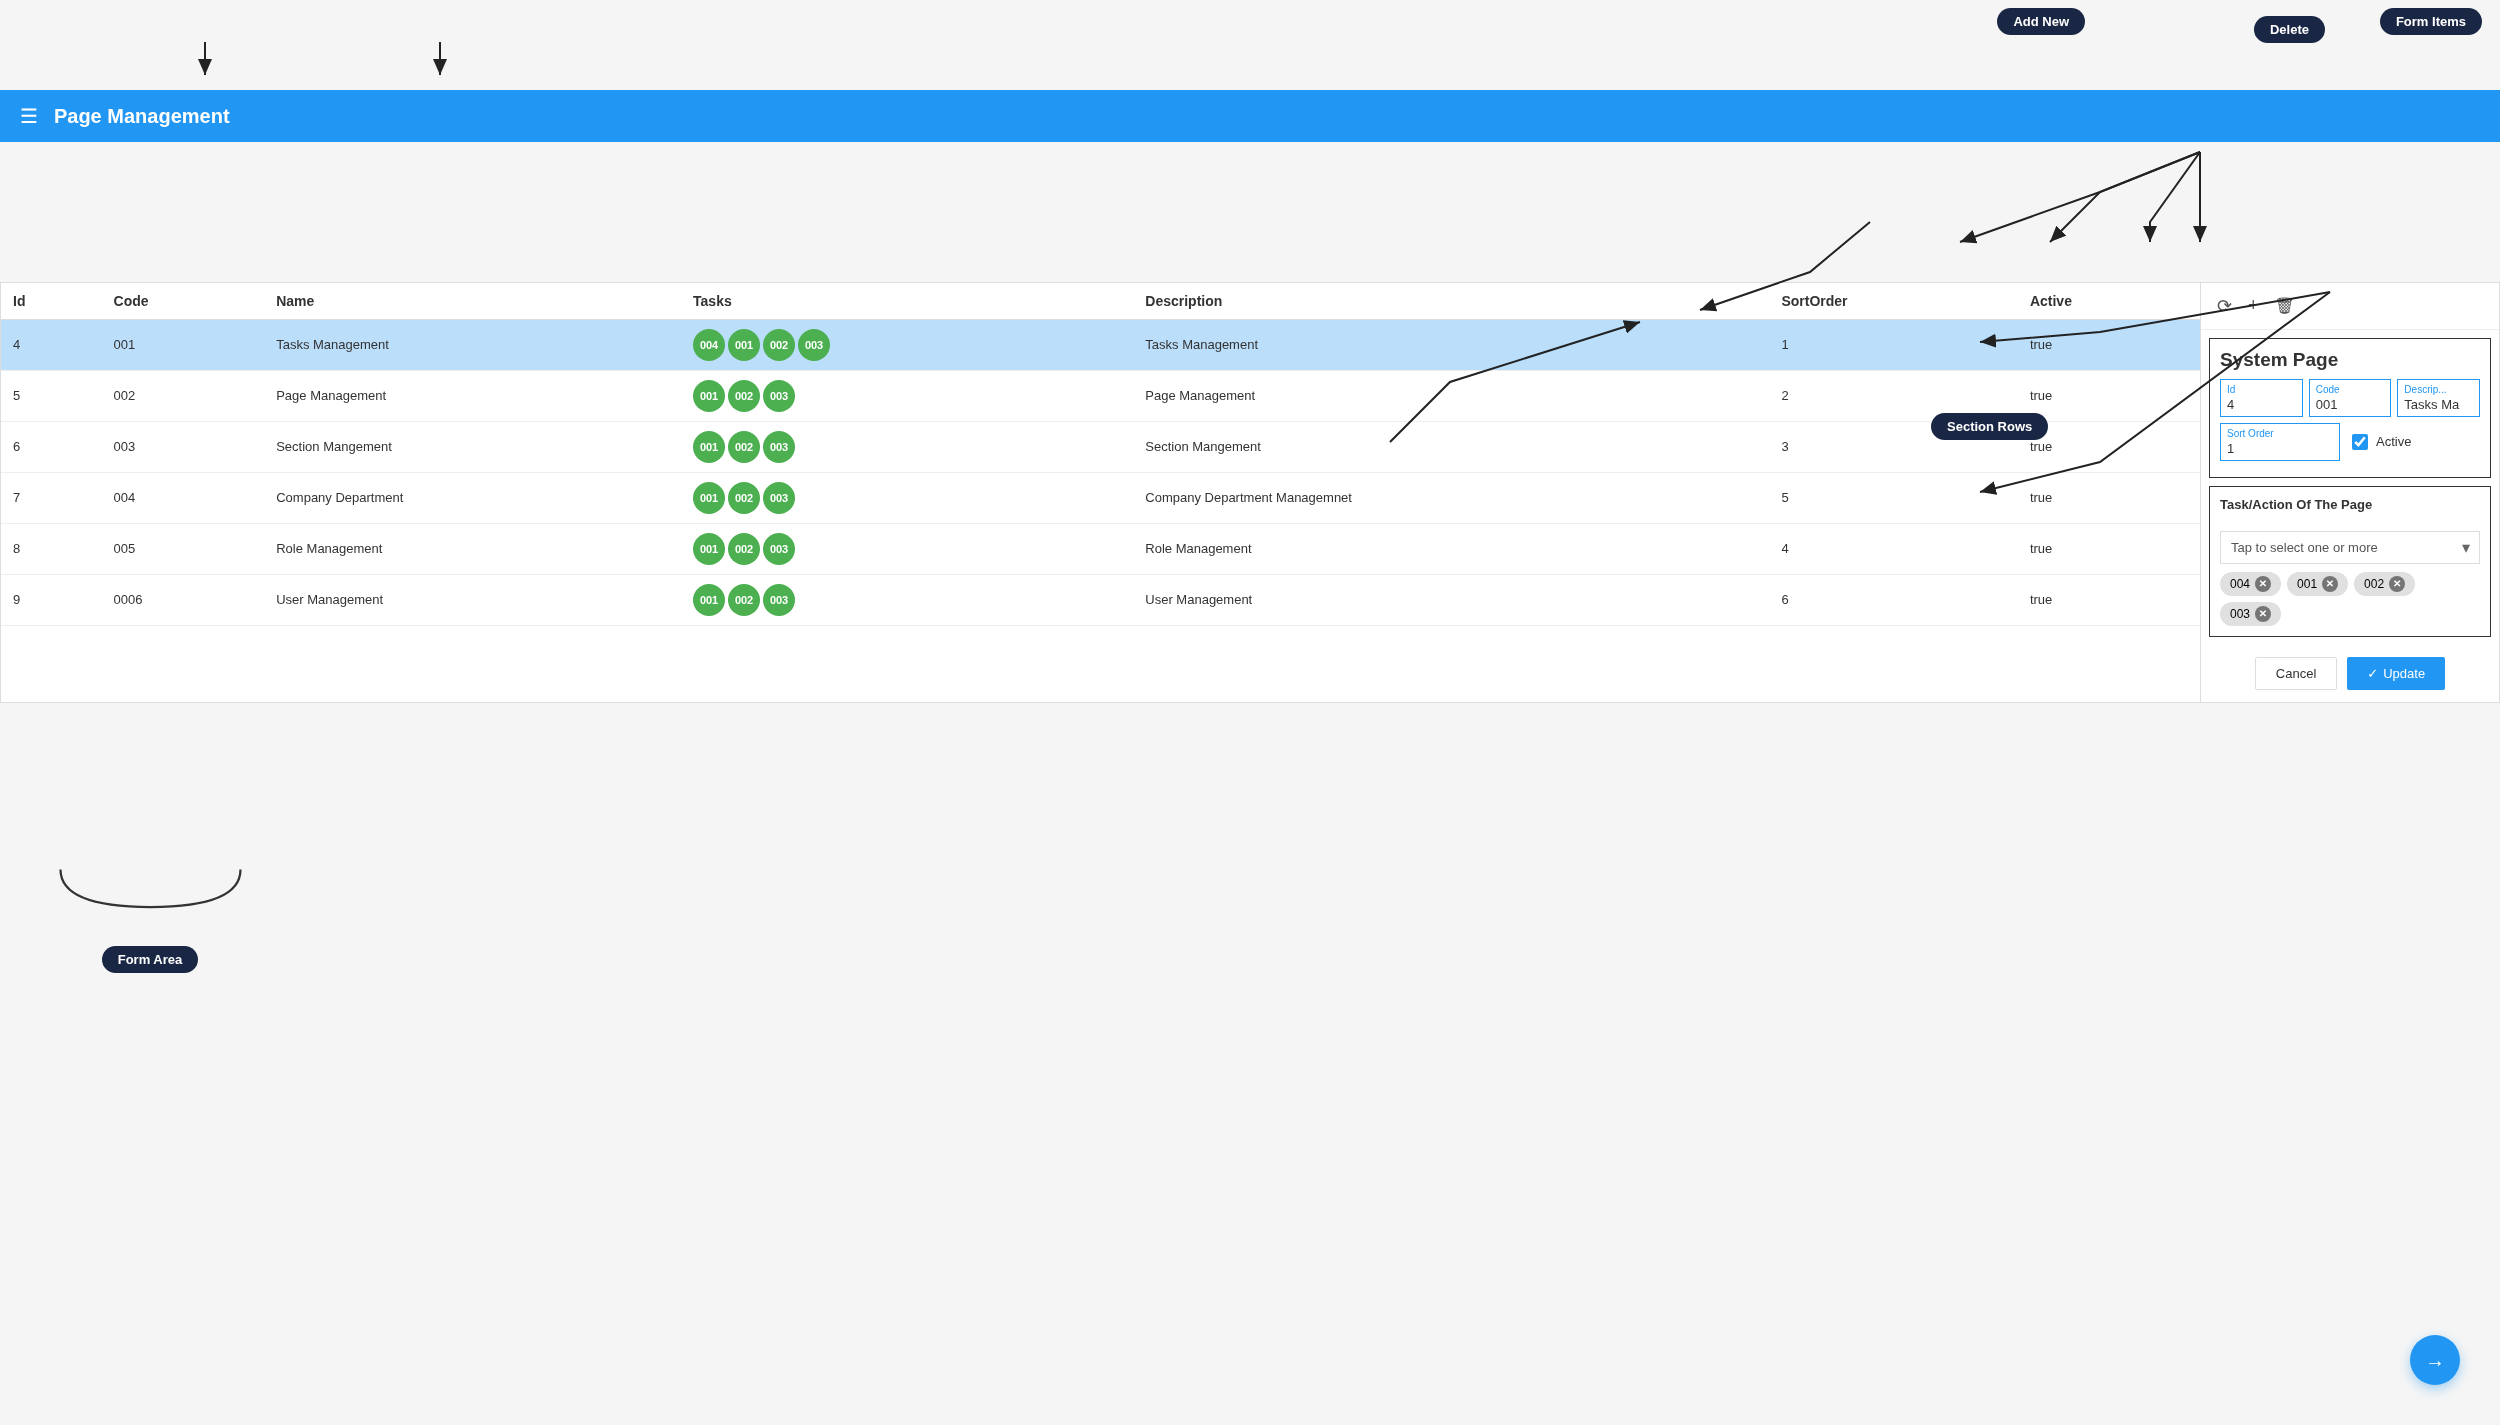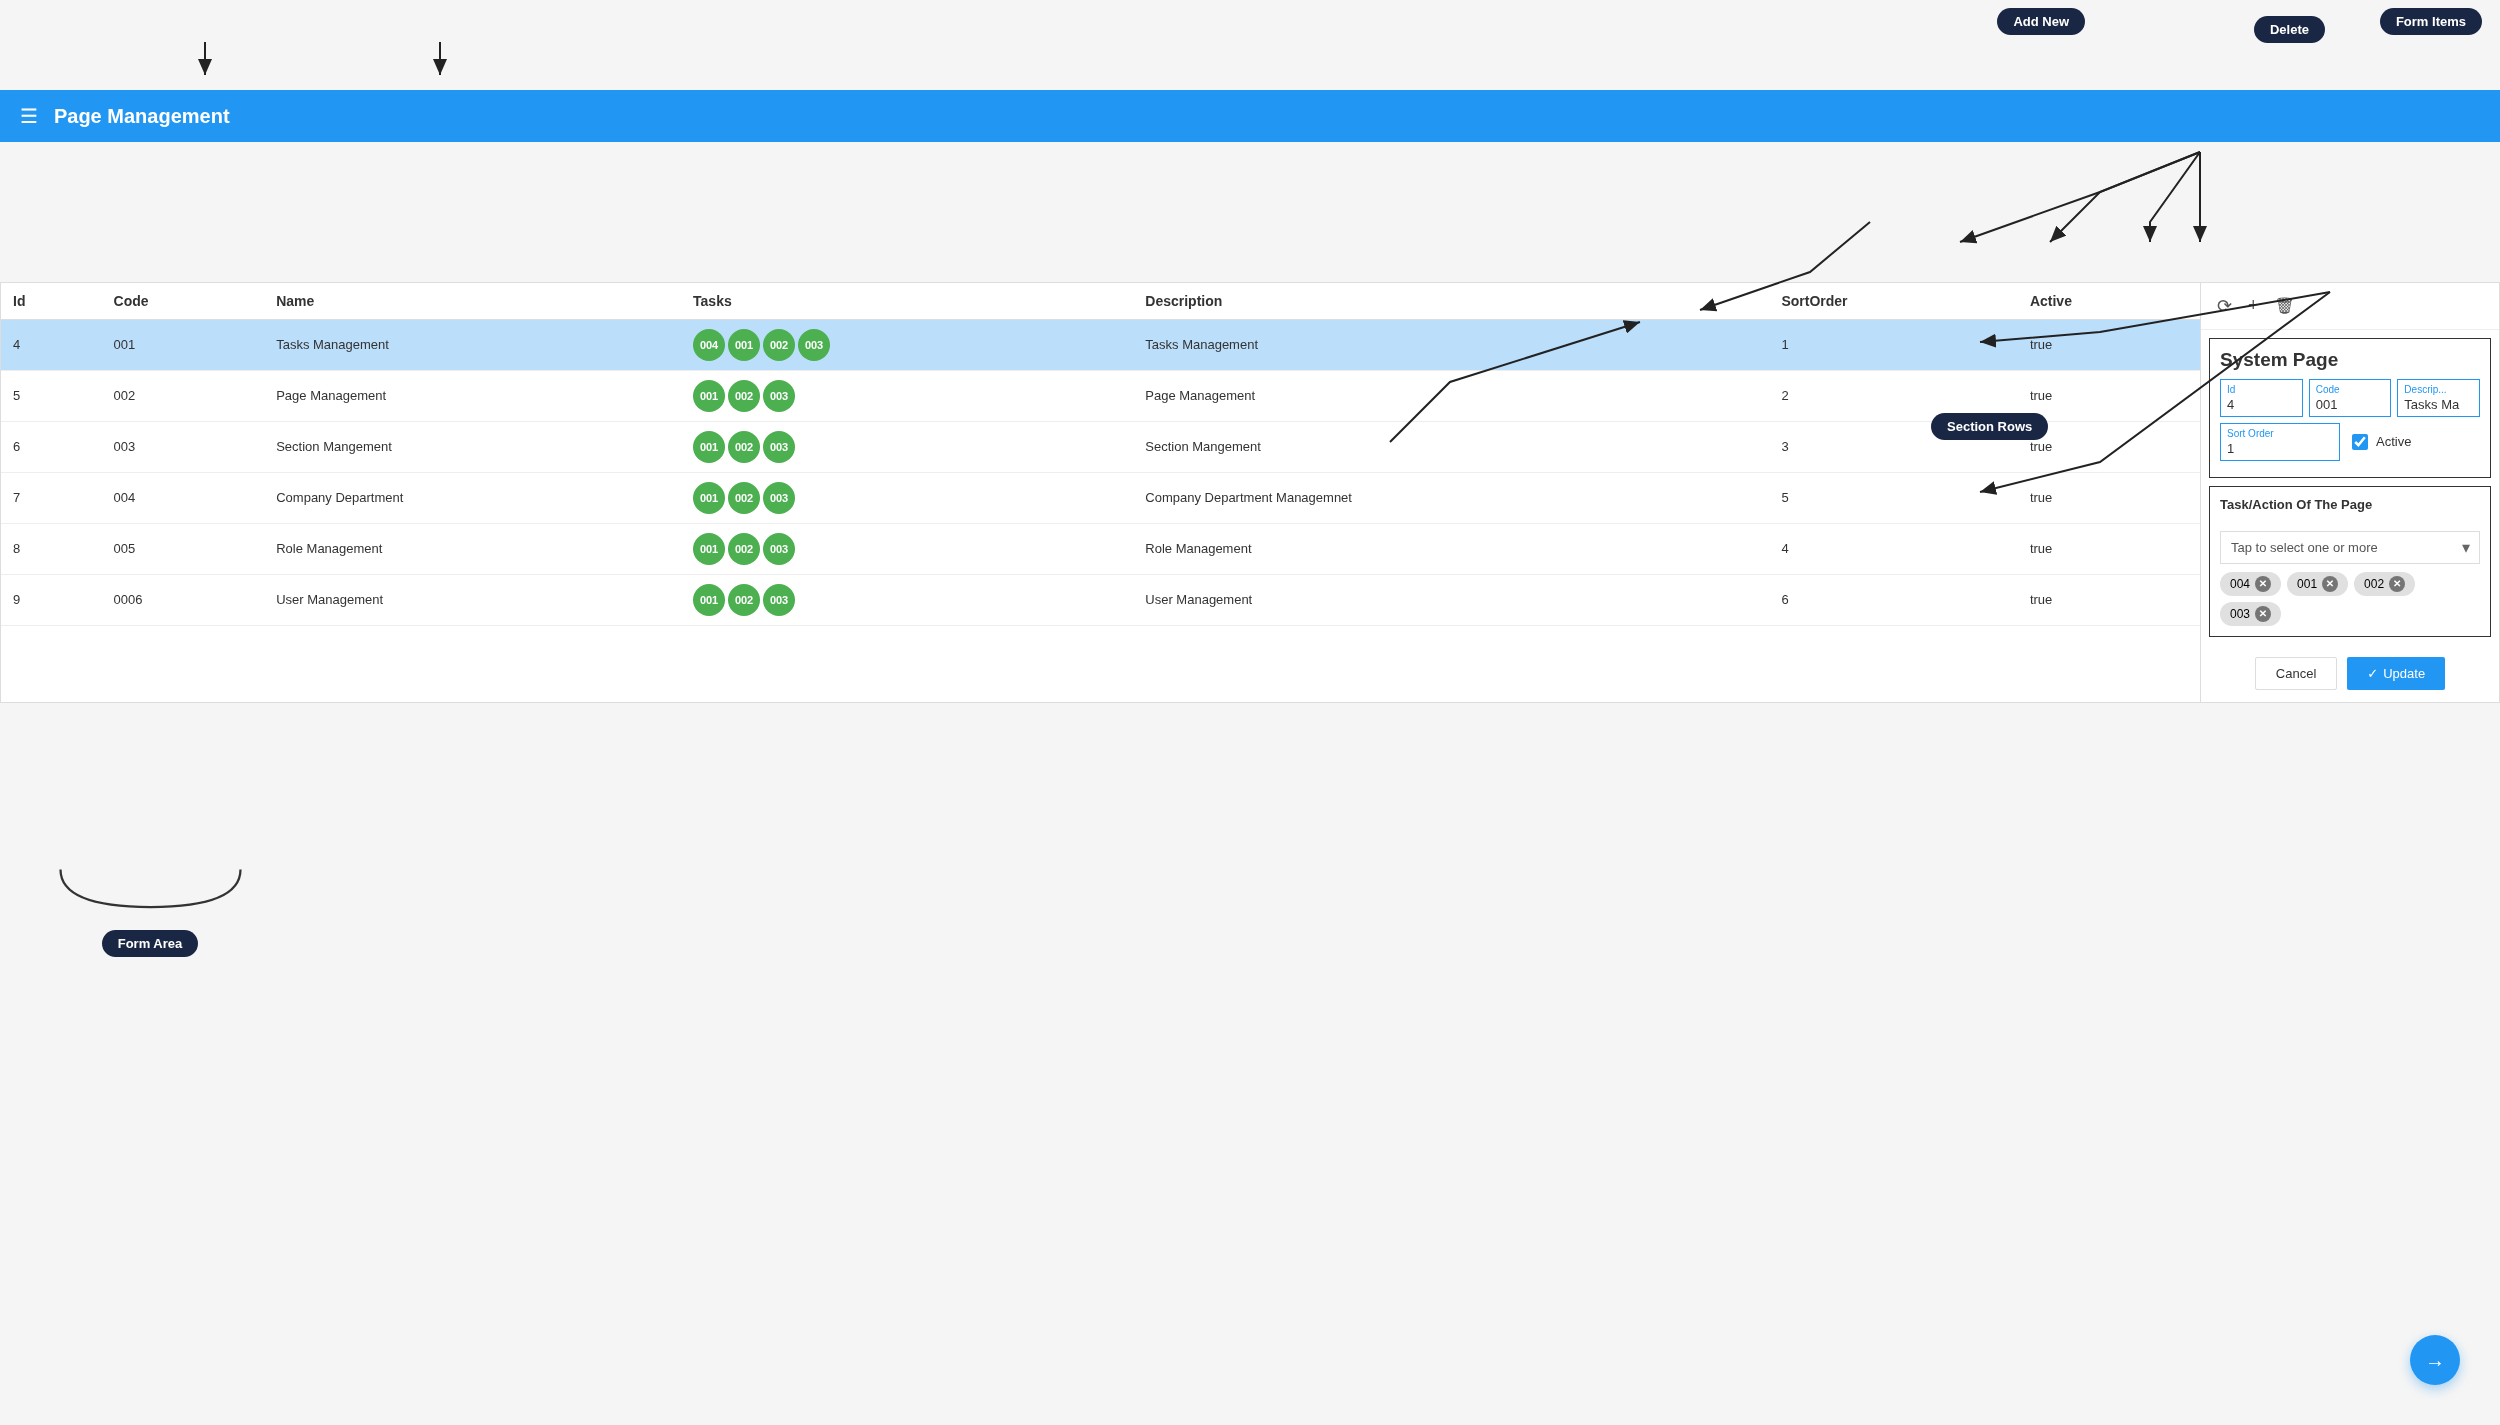--- a/index.html
+++ b/index.html
@@ -531,21 +531,21 @@
       <path d="M 2330,150 L 2100,320 L 1980,350" stroke="#222" stroke-width="2" fill="none" marker-end="url(#arr2)"></path>
 
       <path d="M 1390,300 L 1450,240 L 1640,180" stroke="#222" stroke-width="2" fill="none" marker-end="url(#arr2)"></path>
     </svg>
 
   </div>
 
   <div style="display:flex; padding: 20px 0 10px 0; background:#f5f5f5;">
 
 
-    <div style="width:300px; display:flex; flex-direction:column; align-items:center;">
+    <div style="width:300px; display:flex; flex-direction:column; align-items:center;gap:16px;">
       <svg viewBox="0 0 260 80" height="60" preserveAspectRatio="none">
         <path d="M 10,10 Q 10,60 130,60 Q 250,60 250,10" stroke="#333" stroke-width="3" fill="none"></path>
       </svg>
       <span class="annotation-label" style="margin-top:8px;">Form Area</span>
     </div>
   </div>
 
   <button class="nav-btn">→</button>
 
 </div>

